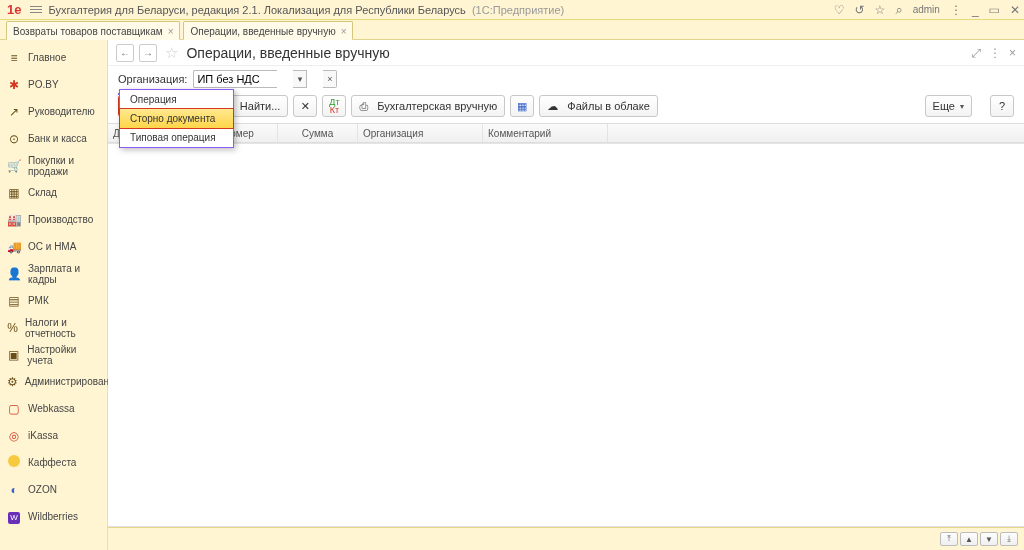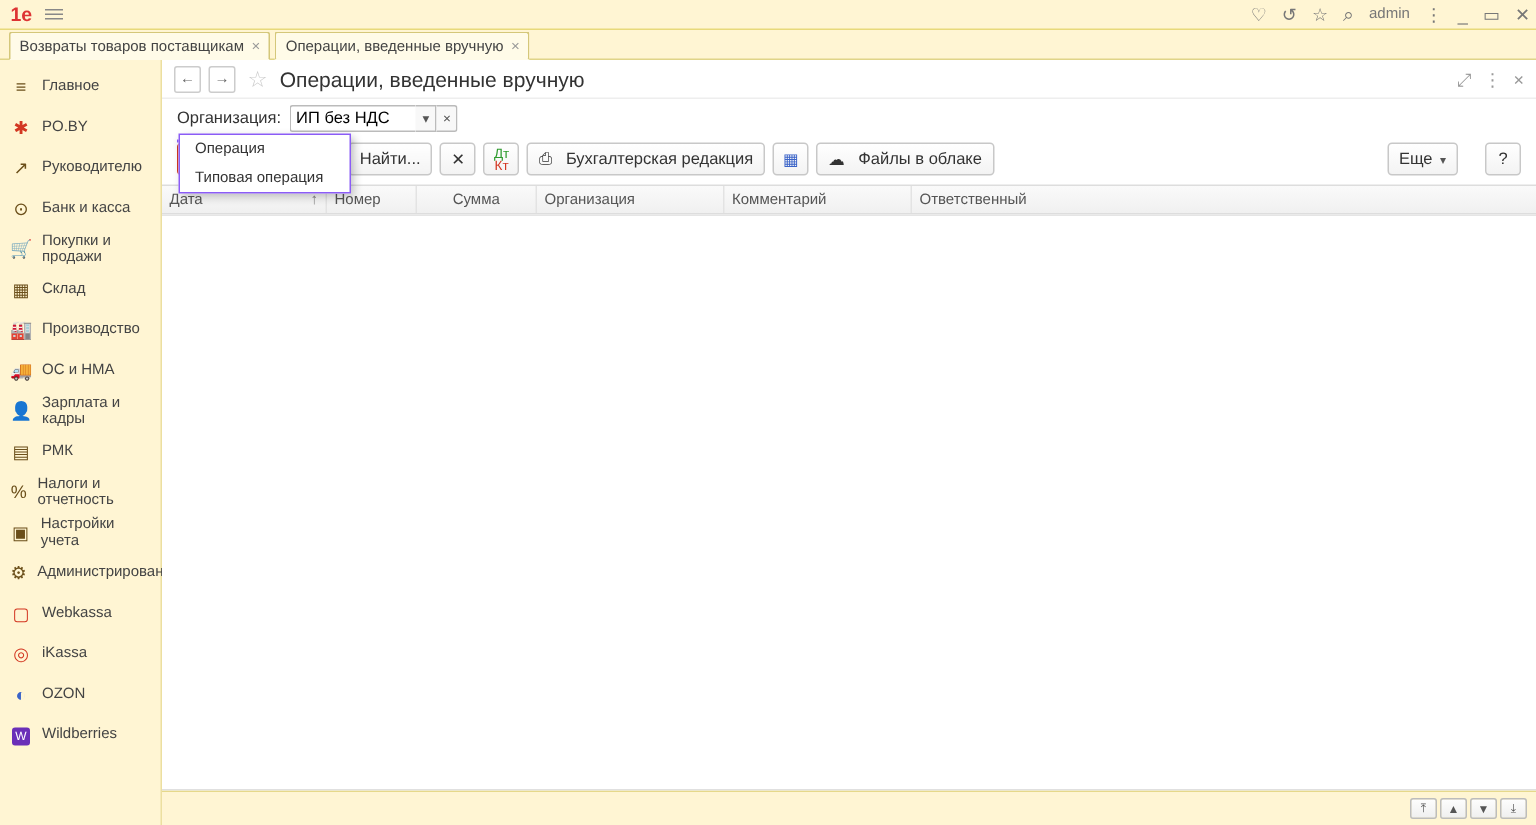--- a/index.html
+++ b/index.html
@@ -58,21 +58,21 @@
     width: 18px; height: 18px; border: 1px solid #ccc; background: #fff;
     display: inline-flex; align-items: center; justify-content: center;
     font-size: 10px; color: #666; border-radius: 2px;
   }
   .star { font-size: 15px; color: #ccc; margin: 0 3px; }
   .page-title { font-size: 14px; font-weight: normal; color: #333; }
   .head-right { margin-left: auto; display: flex; gap: 8px; color: #999; font-size: 12px; }
   
   .orgrow { display: flex; align-items: center; padding: 4px 10px; gap: 6px; }
   .orgrow label { color: #333; }
-  .orgfield { display: flex; align-items: center; }
+  .orgfield { display: flex; align-items: center; gap: 16px; }
   .orgfield input {
     width: 84px; height: 18px; border: 1px solid #bbb; border-right: none;
     font-size: 11px; padding: 0 3px; border-radius: 2px 0 0 2px;
   }
   .orgfield .sbtn {
     width: 14px; height: 18px; border: 1px solid #bbb; border-left: none; background: #f8f8f8;
     font-size: 9px; display:flex; align-items:center; justify-content:center; color:#555;
   }
   .orgfield .sbtn:last-child { border-left: none; border-radius: 0 2px 2px 0; }
   
@@ -127,20 +127,24 @@
 </head>
 <body>
 
 <div class="titlebar">
   <span class="logo">1e</span>
   <span class="ham">
       <span></span>
       <span></span>
       <span></span>
     </span>
+  <span class="title-text">
+    <span>Бухгалтерия для Беларуси, редакция 2.1. Локализация для Республики Беларусь&nbsp;</span>
+    <span class="title-gray">(1С:Предприятие)</span>
+  </span>
   <div class="titlebar-right">
     <span class="ico">♡</span>
     <span class="ico">↺</span>
     <span class="ico">☆</span>
     <span class="ico" style="font-size:13px;">⌕</span>
     <span class="ico" style="font-size:10px;">admin</span>
     <span class="ico">⋮</span>
     <span class="ico">_</span>
     <span class="ico">▭</span>
     <span class="ico">✕</span>
@@ -214,20 +218,24 @@
         <span>Администрирование</span>
       </div>
     <div class="nav-item red">
         <span class="nicon">▢</span>
         <span>Webkassa</span>
       </div>
     <div class="nav-item red">
         <span class="nicon">◎</span>
         <span>iKassa</span>
       </div>
+    <div class="nav-item yellowdot">
+        <span class="nicon"><span></span></span>
+        <span>Каффеста</span>
+      </div>
     <div class="nav-item blue">
         <span class="nicon">◐</span>
         <span>OZON</span>
       </div>
     <div class="nav-item purple">
         <span class="nicon"><span>W</span></span>
         <span>Wildberries</span>
       </div>
   </div>
 
@@ -267,21 +275,21 @@
         </button>
       <button class="btn">
           <span>Найти...</span>
         </button>
       <button class="btn icon">
           <span>✕</span>
         </button>
       <button class="btn icon">
           <span class="acct">Дт<br><span class="ared">Кт</span></span>
         </button>
-      <button class="btn"><span>⎙</span>&nbsp;<span>Бухгалтерская редакция</span></button>
+      <button class="btn"><span>⎙</span>&nbsp;<span>Бухгалтерская вручную</span></button>
       <button class="btn icon">
           <span style="color:#3a63c8;">▦</span>
         </button>
       <button class="btn"><span>☁</span>&nbsp;<span>Файлы в облаке</span></button>
       <div class="toolbar-right">
         <button class="btn">
             <span>Еще</span> 
             <span class="drop">▾</span>
           </button>
         <button class="btn icon">
@@ -306,34 +314,32 @@
         </div>
       <div class="th" style="width:80px; justify-content:center;">
           <span>Сумма</span>
         </div>
       <div class="th" style="width:125px;">
           <span>Организация</span>
         </div>
       <div class="th" style="width:125px;">
           <span>Комментарий</span>
         </div>
-      <div class="th" style="flex:1; border-right:none;">
-          <span>Ответственный</span>
-        </div>
     </div>
 
     <div class="tbl-body">
       <div class="tbl-body-inner"></div>
     </div>
 
     <div class="foot">
       <span class="fb">⤒</span>
       <span class="fb">▲</span>
       <span class="fb">▼</span>
       <span class="fb">⤓</span>
     </div>
   </div>
 </div>
 
 <div class="dropdown" style="position:absolute; left:119px; top:89px; width:115px;">
   <div class="dd-item"><span>Операция</span></div>
+  <div class="dd-item sel"><span>Сторно документа</span></div>
   <div class="dd-item"><span>Типовая операция</span></div>
 </div>
 
 </body></html>

